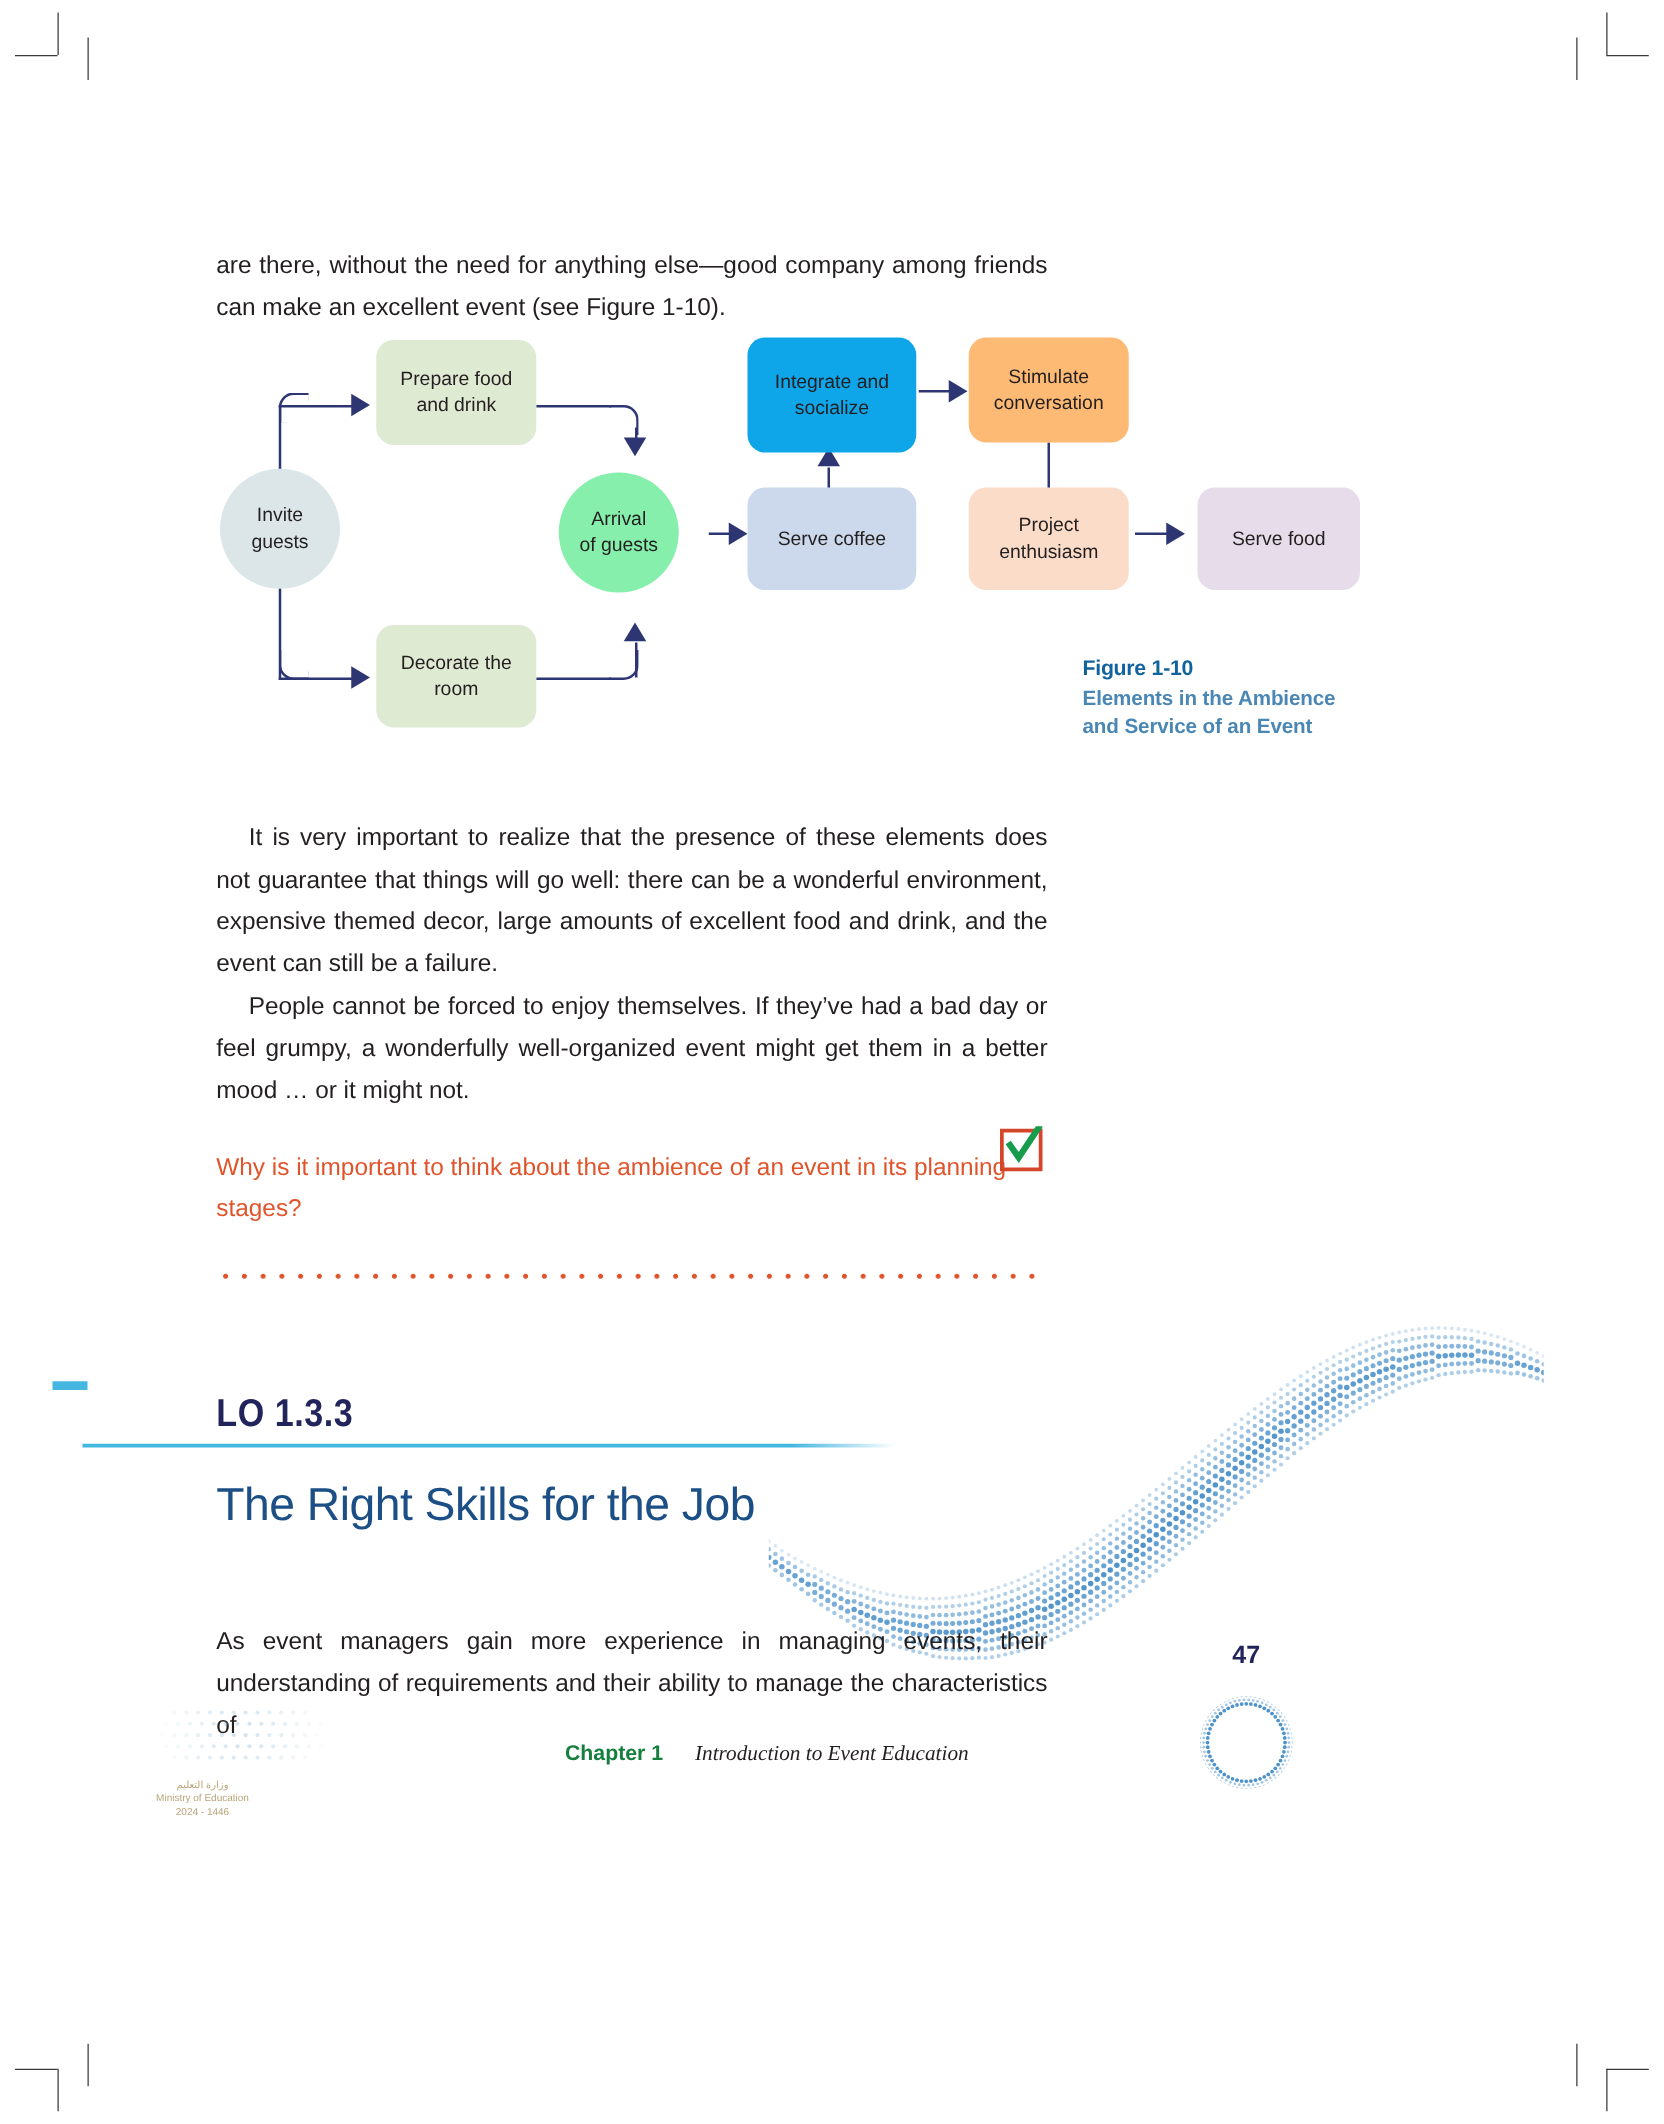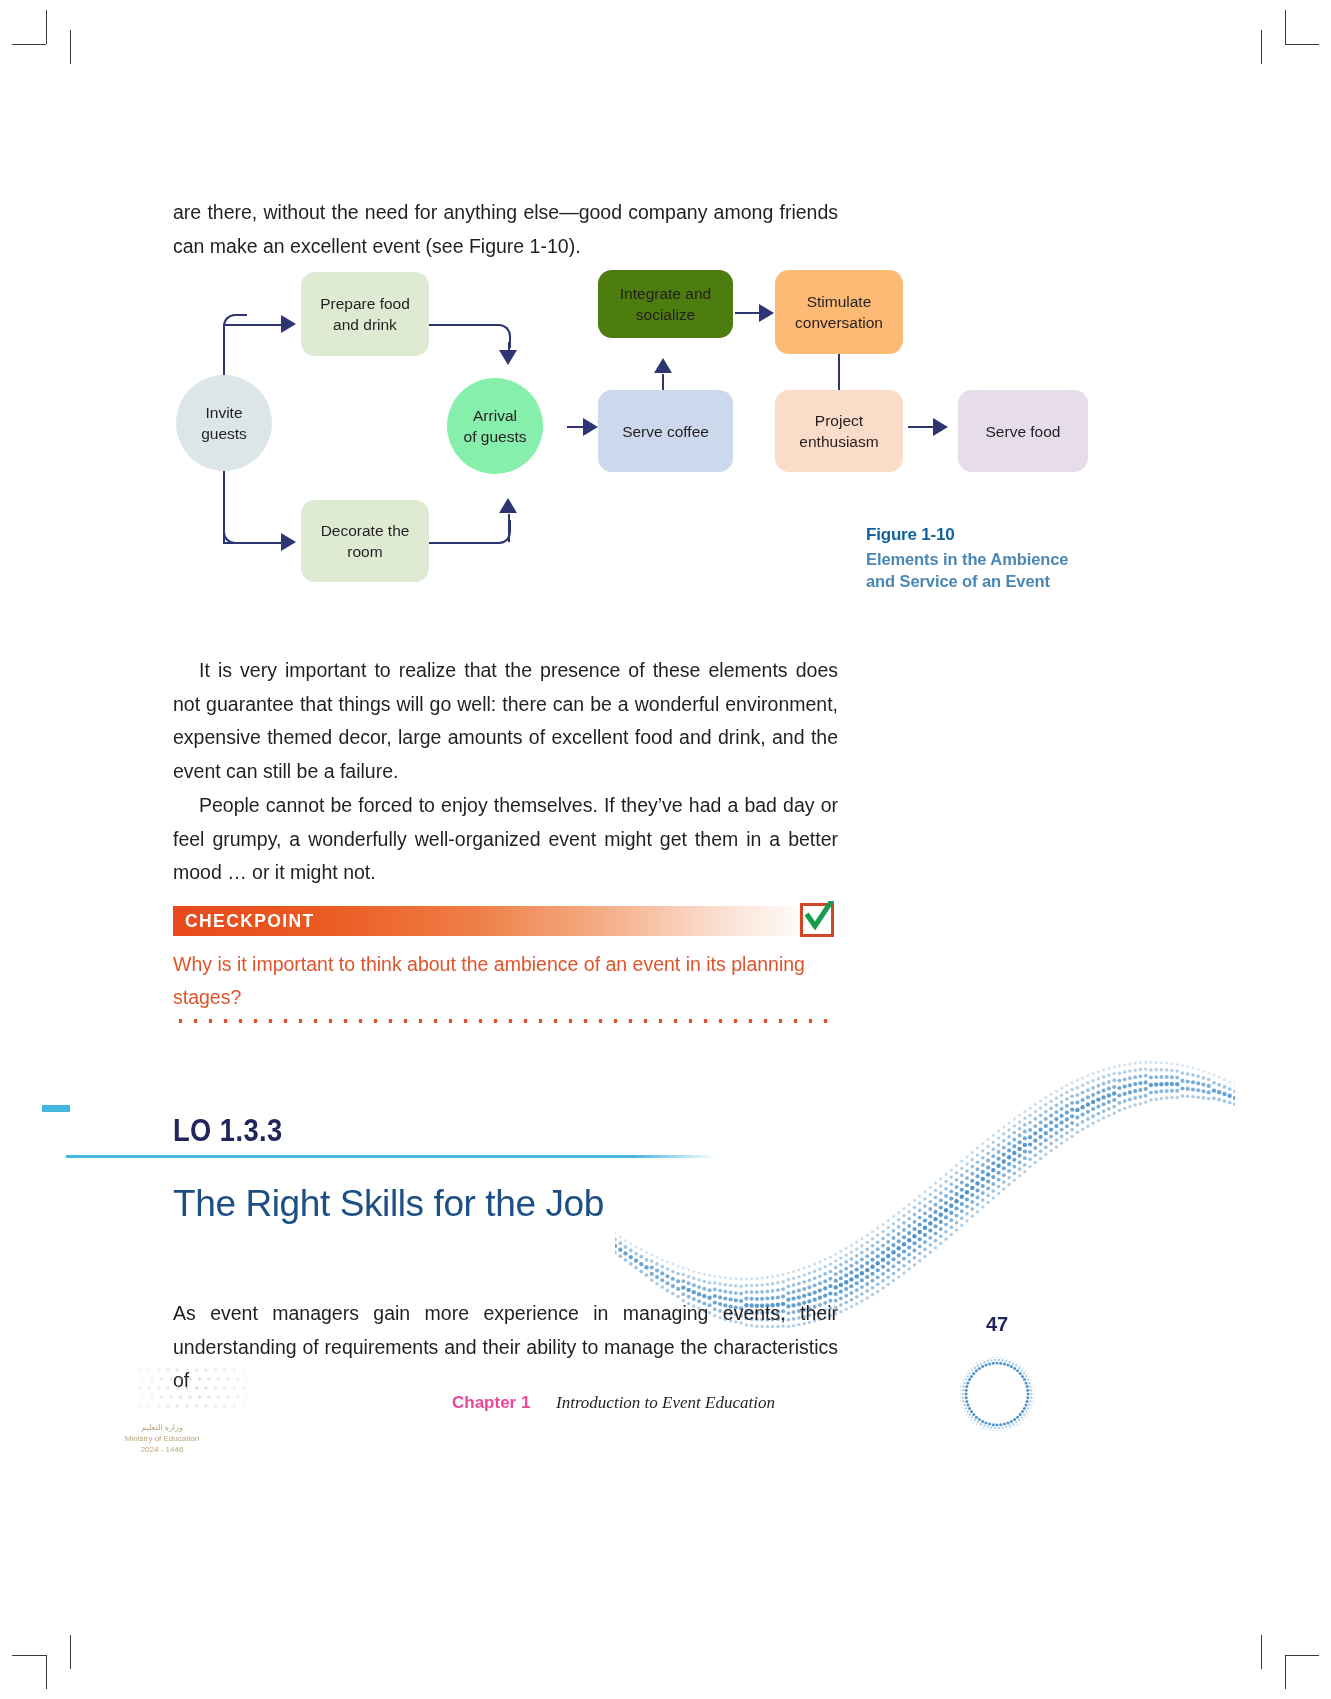--- a/index.html
+++ b/index.html
@@ -77,21 +77,21 @@
   }
   .lo-rule{position:absolute;left:66px;top:1155px;width:1050px;height:3px;
     background:linear-gradient(90deg,#45b6e0 0%,#45b6e0 54%,rgba(69,182,224,0) 62%);}
   .lo-title{
     position:absolute;left:173px;top:1183px;font-size:37px;color:#1b4f86;
     letter-spacing:-0.4px;font-family:"Liberation Sans",sans-serif;
   }
 
   
   .wave{position:absolute;left:615px;top:1055px;width:620px;height:300px;pointer-events:none;}
-  .f-chapter{position:absolute;left:452px;top:1393px;font-size:17px;font-weight:bold;color:#ec4899;}
+  .f-chapter{position:absolute;left:452px;top:1393px;font-size:17px;font-weight:bold;color:#15803d;}
   .f-title{position:absolute;left:556px;top:1393px;font-size:17px;font-style:italic;color:#231f20;
     font-family:"Liberation Serif",serif;}
   .pagecircle{position:absolute;left:960px;top:1357px;width:74px;height:74px;border-radius:50%;}
   .pagenum{position:absolute;left:960px;top:1287px;width:74px;height:74px;display:flex;
     align-items:center;justify-content:center;font-size:20px;font-weight:bold;color:#22245c;}
   .moe{position:absolute;left:118px;top:1362px;width:150px;height:110px;opacity:.55;}
   .moe-txt{position:absolute;left:72px;top:1422px;width:180px;font-size:8px;color:#b9a57a;line-height:11px;text-align:center;}
 </style>
 </head>
 <body>
@@ -162,21 +162,21 @@
     </div>
 
     <div class="node circle" style="left:274px;top:116px;width:96px;height:96px;background:#86efac;">
       <span>Arrival<br>of guests</span>
     </div>
 
     <div class="node rect" style="left:425px;top:128px;width:135px;height:82px;background:#ccd9ec;">
       <span>Serve coffee</span>
     </div>
 
-    <div class="node rect" style="left:425px;top:8px;width:135px;height:68px;background:#4d7c0f;">
+    <div class="node rect" style="left:425px;top:8px;width:135px;height:92px;background:#0ea5e9;">
       <span>Integrate and<br>socialize</span>
     </div>
 
     <div class="node rect" style="left:602px;top:8px;width:128px;height:84px;background:#fdba74;">
       <span>Stimulate<br>conversation</span>
     </div>
 
     <div class="node rect" style="left:602px;top:128px;width:128px;height:82px;background:#fbdcc8;">
       <span>Project<br>enthusiasm</span>
     </div>
@@ -188,23 +188,20 @@
 
   <div class="figcap">
     <div class="t1">Figure 1-10</div>
     <div class="t2">Elements in the Ambience and Service of an Event</div>
   </div>
 
   <div class="col ptext indent" style="top:630px;">It is very important to realize that the presence of these elements does not guarantee that things will go well: there can be a wonderful environment, expensive themed decor, large amounts of excellent food and drink, and the event can still be a failure.</div>
   <div class="col ptext indent" style="top:765px;">People cannot be forced to enjoy themselves. If they’ve had a bad day or feel grumpy, a wonderfully well-organized event might get them in a better mood … or it might not.</div>
 
   <div class="cp-wrap">
-    <div class="cp-bar">
-      <span class="lbl">CHECKPOINT</span>
-    </div>
     <div class="cp-q">Why is it important to think about the ambience of an event in its planning stages?</div>
   </div>
 
   <div class="cp-check">
     <svg width="30" height="34" viewBox="0 0 30 34" aria-hidden="true">
       <path d="M4 15 L11 25 L27 1" fill="none" stroke="#179c4e" stroke-width="5" stroke-linecap="square"></path>
     </svg>
   </div>
 
   <div class="cp-dots"></div>

